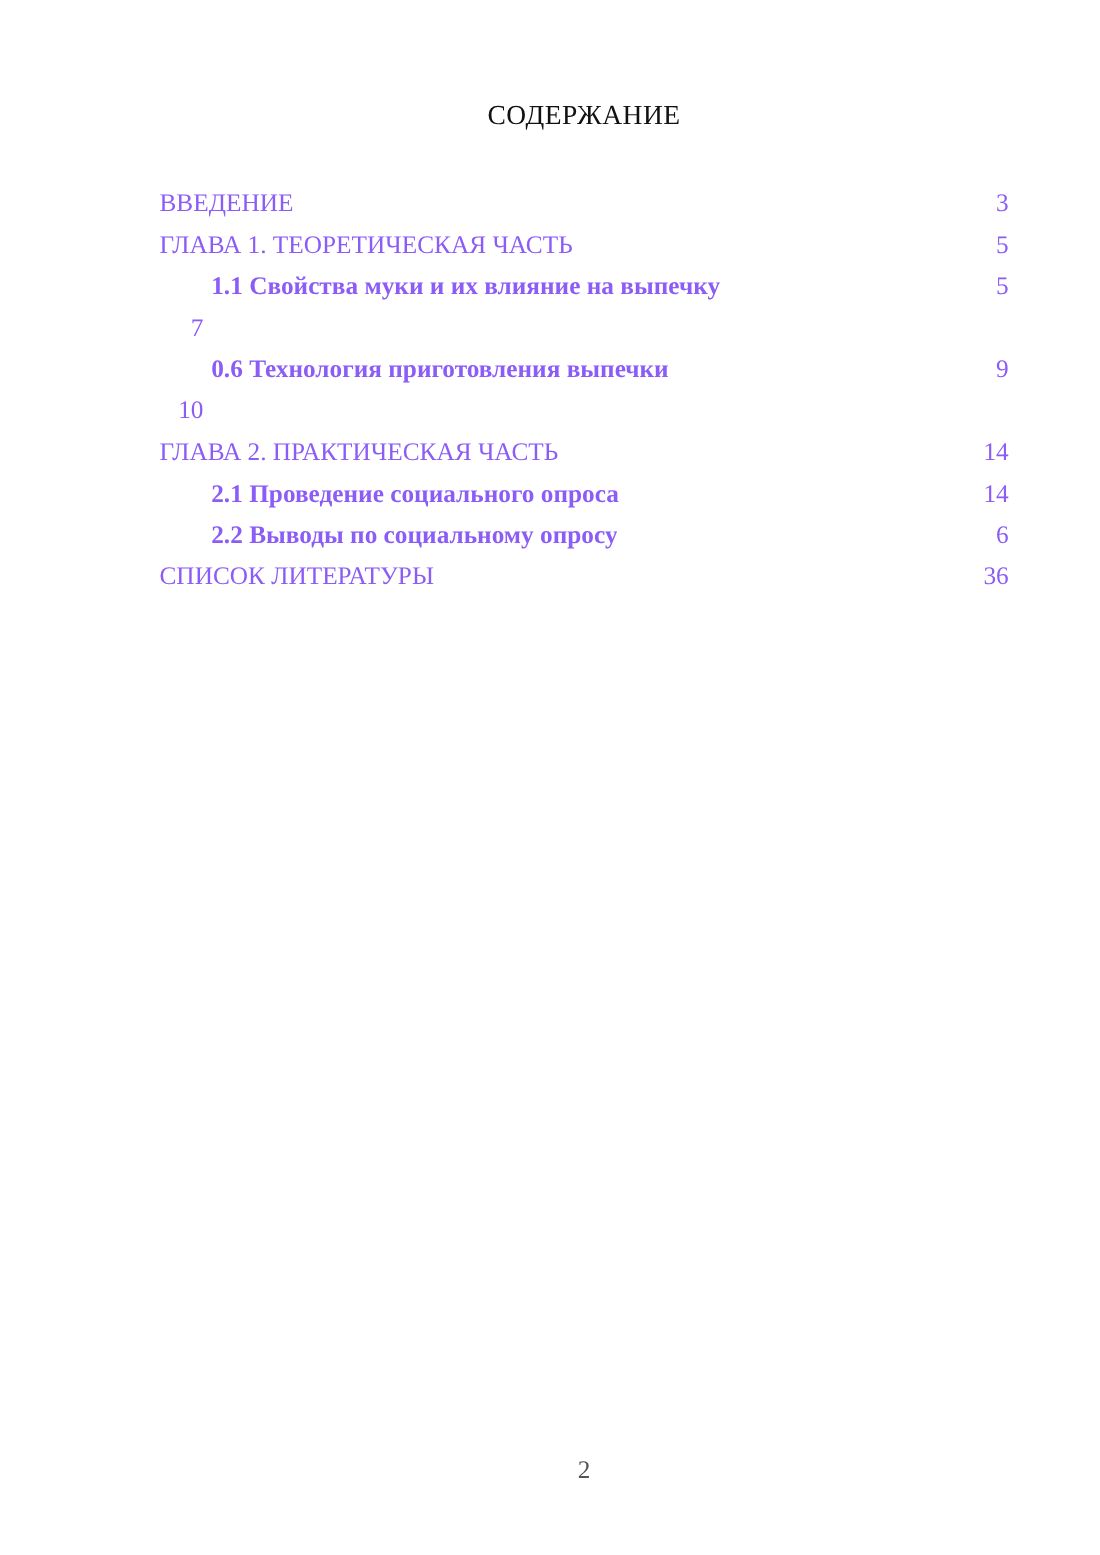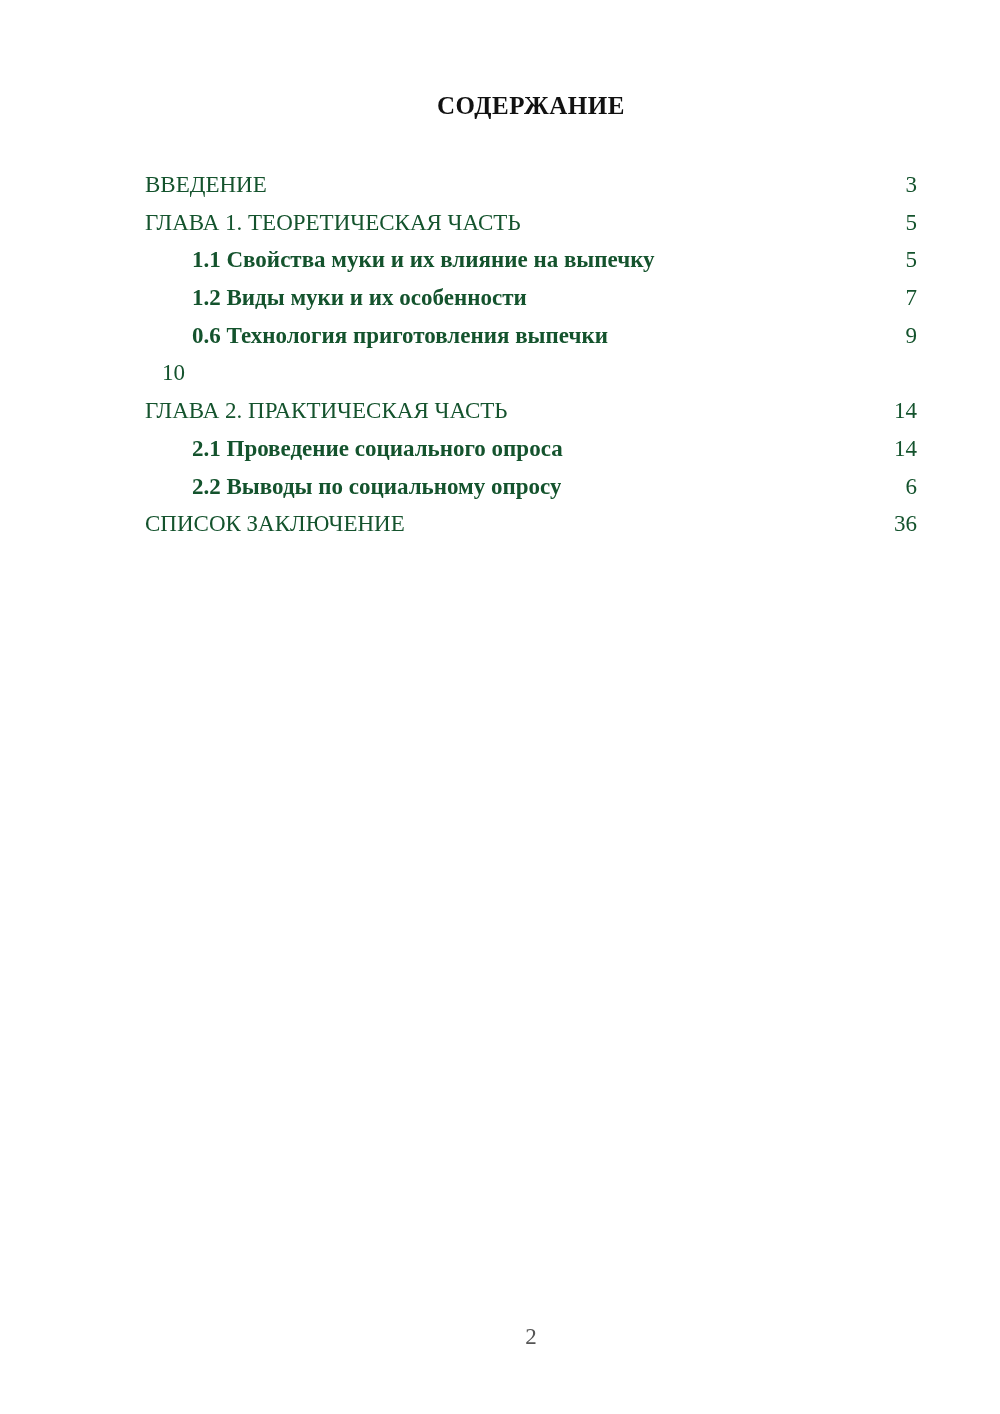--- a/index.html
+++ b/index.html
@@ -16,38 +16,38 @@
     color: #000000;
     overflow: hidden;
   }
   .doc-title {
     position: absolute;
     top: 92px;
     left: 145px;
     width: 772px;
     text-align: center;
     font-size: 25px;
-    font-weight: bold;
+    font-weight: normal;
     letter-spacing: 0.5px;
     color: #111111;
   }
   .toc {
     position: absolute;
     top: 166px;
     left: 145px;
     width: 772px;
   }
   .toc-row {
     display: flex;
     justify-content: space-between;
     align-items: baseline;
     height: 37.7px;
     font-size: 23px;
     line-height: 37.7px;
-    color: #14532d;
+    color: #8b5cf6;
   }
   .toc-row .toc-label {
     white-space: nowrap;
     overflow: hidden;
   }
   .toc-row.level-1 .toc-label {
     padding-left: 47px;
     font-weight: bold;
   }
   .toc-row .toc-page {
@@ -83,21 +83,20 @@
       <span class="toc-label">ГЛАВА 1. ТЕОРЕТИЧЕСКАЯ ЧАСТЬ</span>
       <span class="toc-page">5</span>
     </div>
 
     <div class="toc-row level-1">
       <span class="toc-label">1.1 Свойства муки и их влияние на выпечку</span>
       <span class="toc-page">5</span>
     </div>
 
     <div class="toc-row level-1">
-      <span class="toc-label">1.2 Виды муки и их особенности</span>
       <span class="toc-page">7</span>
     </div>
 
     <div class="toc-row level-1">
       <span class="toc-label">0.6 Технология приготовления выпечки</span>
       <span class="toc-page">9</span>
     </div>
 
     <div class="toc-row level-1">
       <span class="toc-page">10</span>
@@ -113,21 +112,21 @@
       <span class="toc-page">14</span>
     </div>
 
     <div class="toc-row level-1">
       <span class="toc-label">2.2 Выводы по социальному опросу</span>
       <span class="toc-page">6</span>
     </div>
 
 
     <div class="toc-row level-0">
-      <span class="toc-label">СПИСОК ЗАКЛЮЧЕНИЕ</span>
+      <span class="toc-label">СПИСОК ЛИТЕРАТУРЫ</span>
       <span class="toc-page">36</span>
     </div>
 
   </div>
 
   <div class="footer-pagenum">2</div>
 
 </div>
 
 </body></html>

